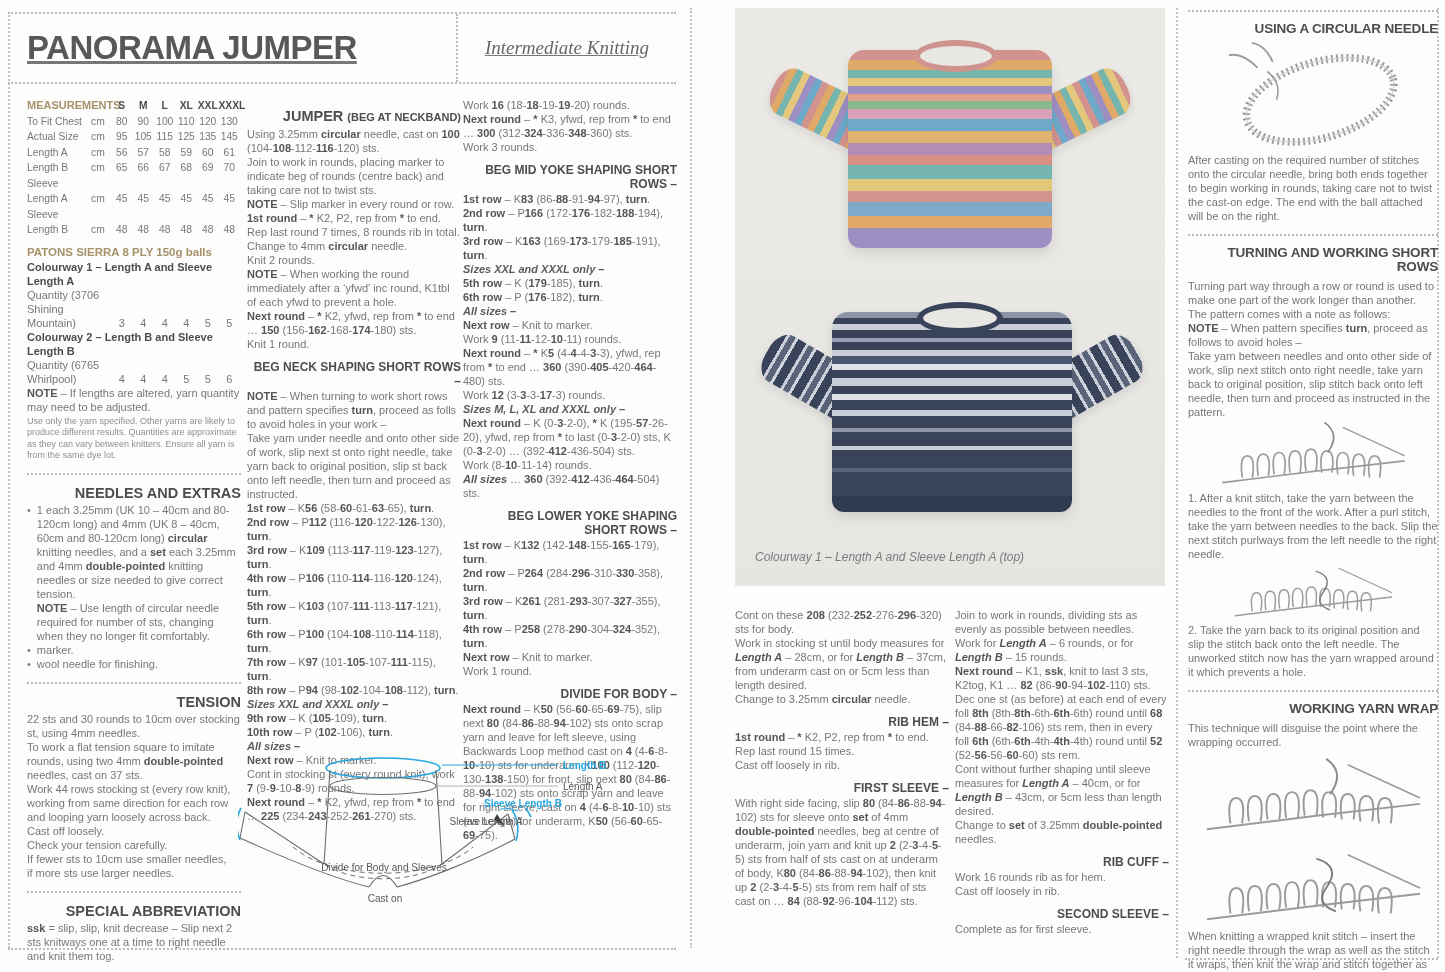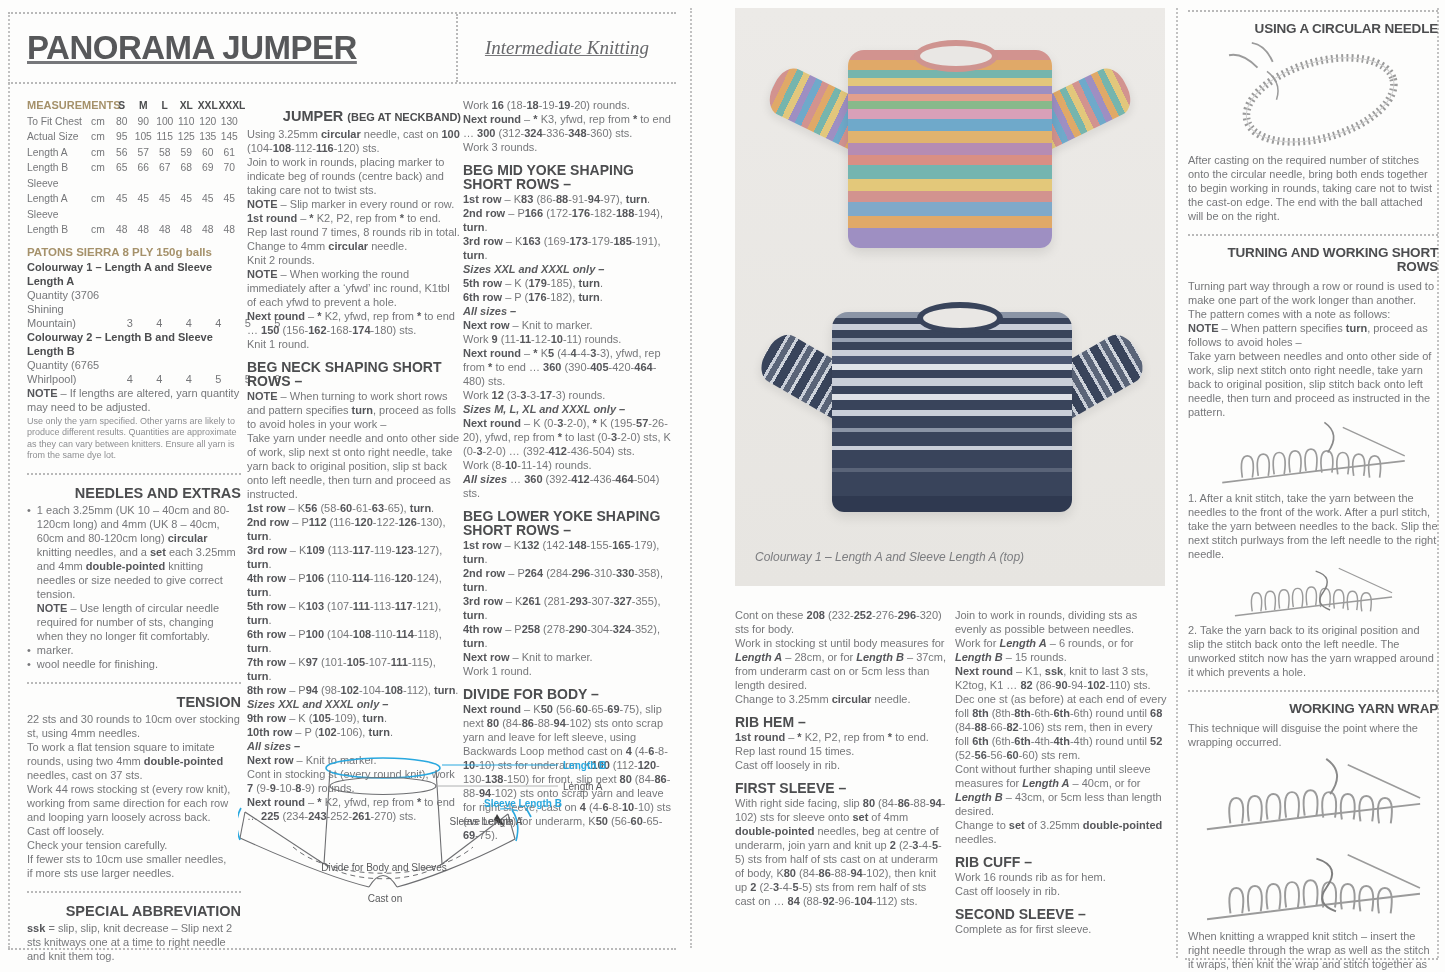--- a/index.html
+++ b/index.html
@@ -16,36 +16,36 @@
   .masthead{left:8px;top:12px;width:668px;height:68px;border-top:2px dotted #b9b9b9;border-bottom:2px dotted #b9b9b9;display:flex;text-decoration:underline;}
   .mast-title{width:448px;display:flex;align-items:center;padding-left:19px;box-sizing:border-box;
     font-size:33px;font-weight:bold;color:#57585a;letter-spacing:-0.5px;}
   .mast-skill{flex:1;border-left:2px dotted #b9b9b9;display:flex;align-items:center;justify-content:center;
     font-family:"Liberation Serif", serif;font-style:italic;font-size:19px;color:#66676a;}
   
   .col{font-size:11px;line-height:14px;}
   .bp{margin:0;}
   .bh{font-size:14.5px;font-weight:bold;color:#4c4d4f;margin:11px 0 3px;text-align:right;}
   .bh small{font-size:11px;}
-  .bsh{font-size:14px;font-weight:bold;color:#4c4d4f;margin:9px 0 1px;}
+  .bsh{font-size:12px;font-weight:bold;color:#4c4d4f;margin:9px 0 1px;text-align:right;}
   .bit{font-style:italic;font-weight:bold;color:#5a5b5e;}
   .bfine{font-size:9px;line-height:11.5px;color:#8e8f92;margin-top:2px;}
   .btan{color:#a5916a;font-weight:bold;font-size:11.5px;margin:7px 0 1px;}
   .bbold{font-weight:bold;color:#4c4d4f;}
   .bdots{border-top:2px dotted #b9b9b9;margin:11px 0 10px;}
   .bbul{display:flex;gap:6px;}
   .bbul .bdot{flex:0 0 auto;}
   .col b{color:#55565a;font-weight:bold;}
   .col i b, .col b i{color:#55565a;}
   
   .mrow{display:grid;grid-template-columns:64px 20px repeat(6,21.5px);align-items:end;line-height:15.5px;font-size:10.3px;}
   .mrow .mc{text-align:center;}
   .mhead{font-weight:bold;color:#4c4d4f;}
   .mhead .mlab{color:#a5916a;grid-column:1/3;font-size:11px;}
-  .qrow{display:grid;grid-template-columns:84px repeat(6,21.5px);line-height:14px;gap:8px;}
+  .qrow{display:grid;grid-template-columns:84px repeat(6,21.5px);line-height:14px;}
   .qrow .qlab{grid-column:1/2;}
   .qrow .qv{text-align:center;align-self:end;}
   
   .photo{left:735px;top:8px;width:430px;height:578px;background:linear-gradient(180deg,#eceae7,#e7e5e1);}
   .sw{position:absolute;}
   .sw .bodyp{position:absolute;box-shadow:0 5px 12px rgba(0,0,0,.10);}
   .sw .sl{position:absolute;box-shadow:0 4px 8px rgba(0,0,0,.08);}
   .sw .neck{position:absolute;border-radius:50%;background:#e9e7e4;}
   .caption{left:755px;top:548px;width:400px;font-style:italic;font-size:12px;line-height:18px;color:#7b7c7f;}
   

